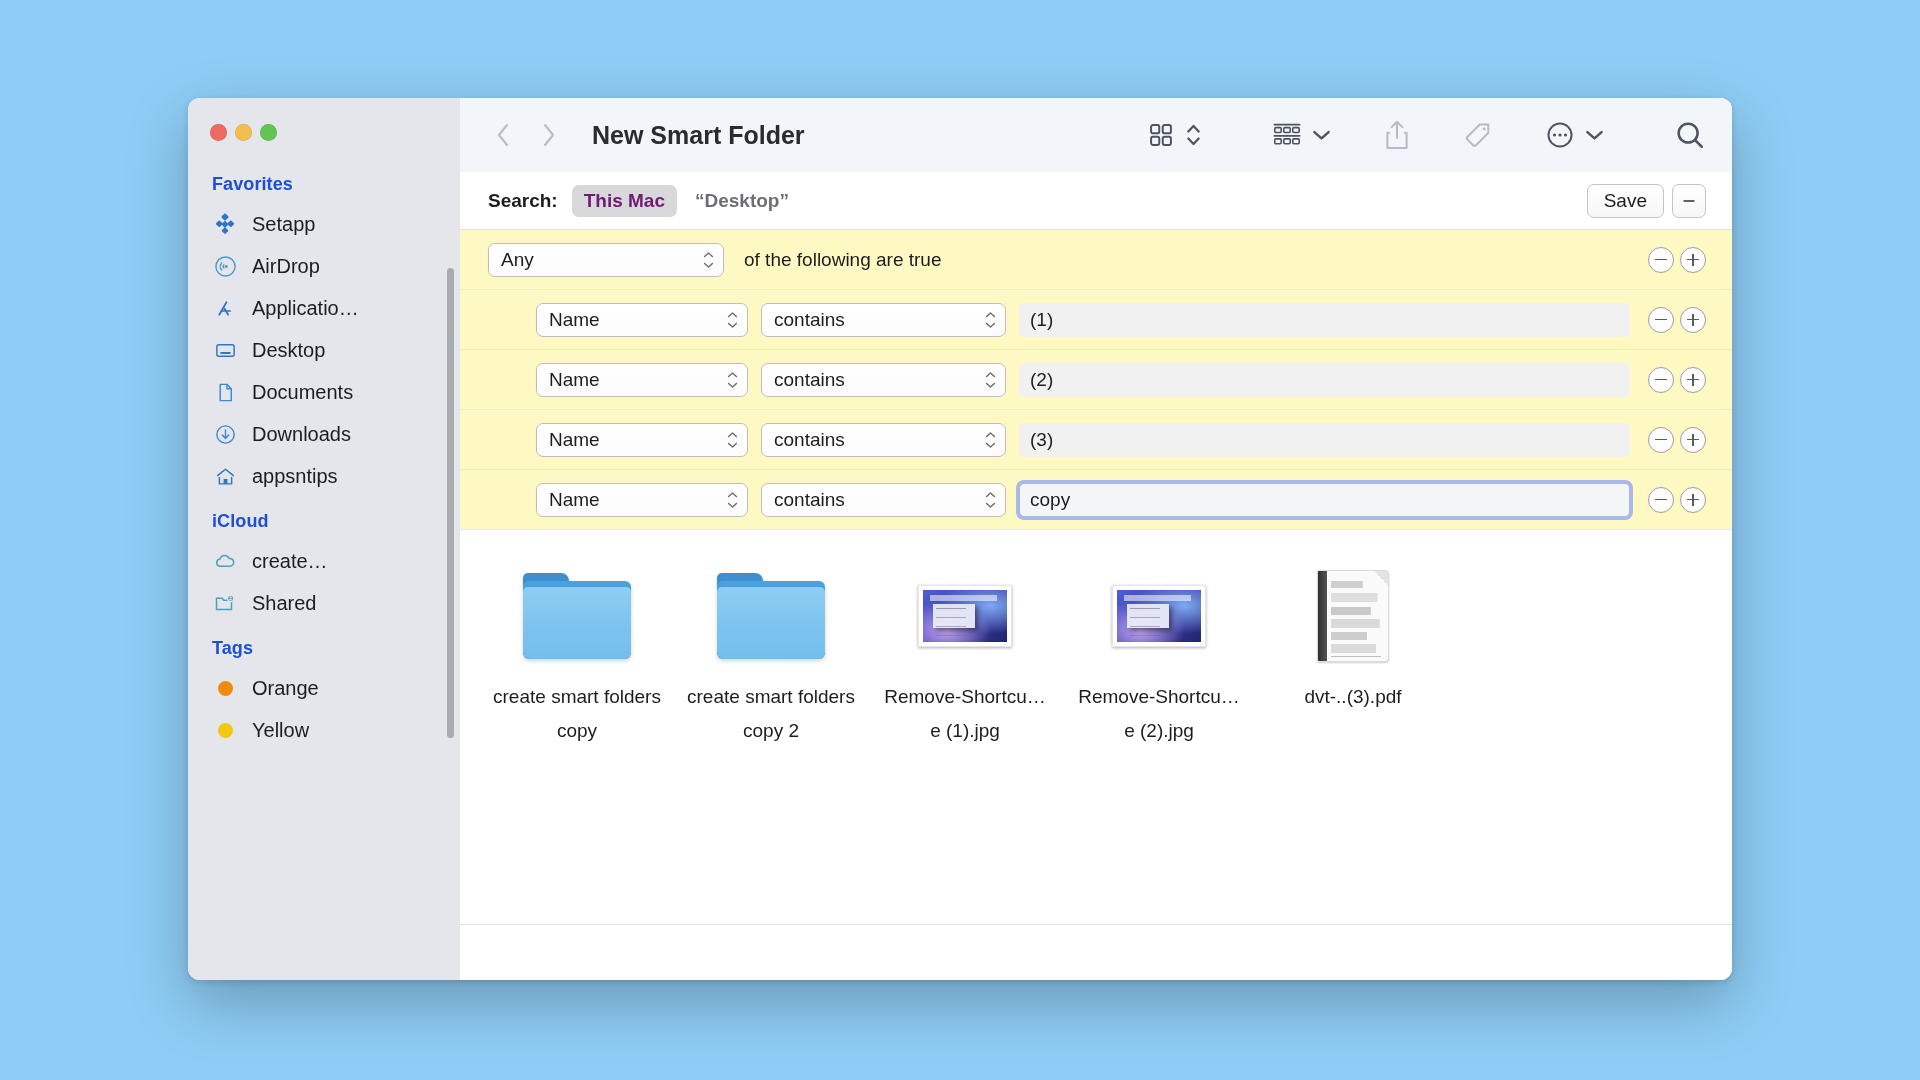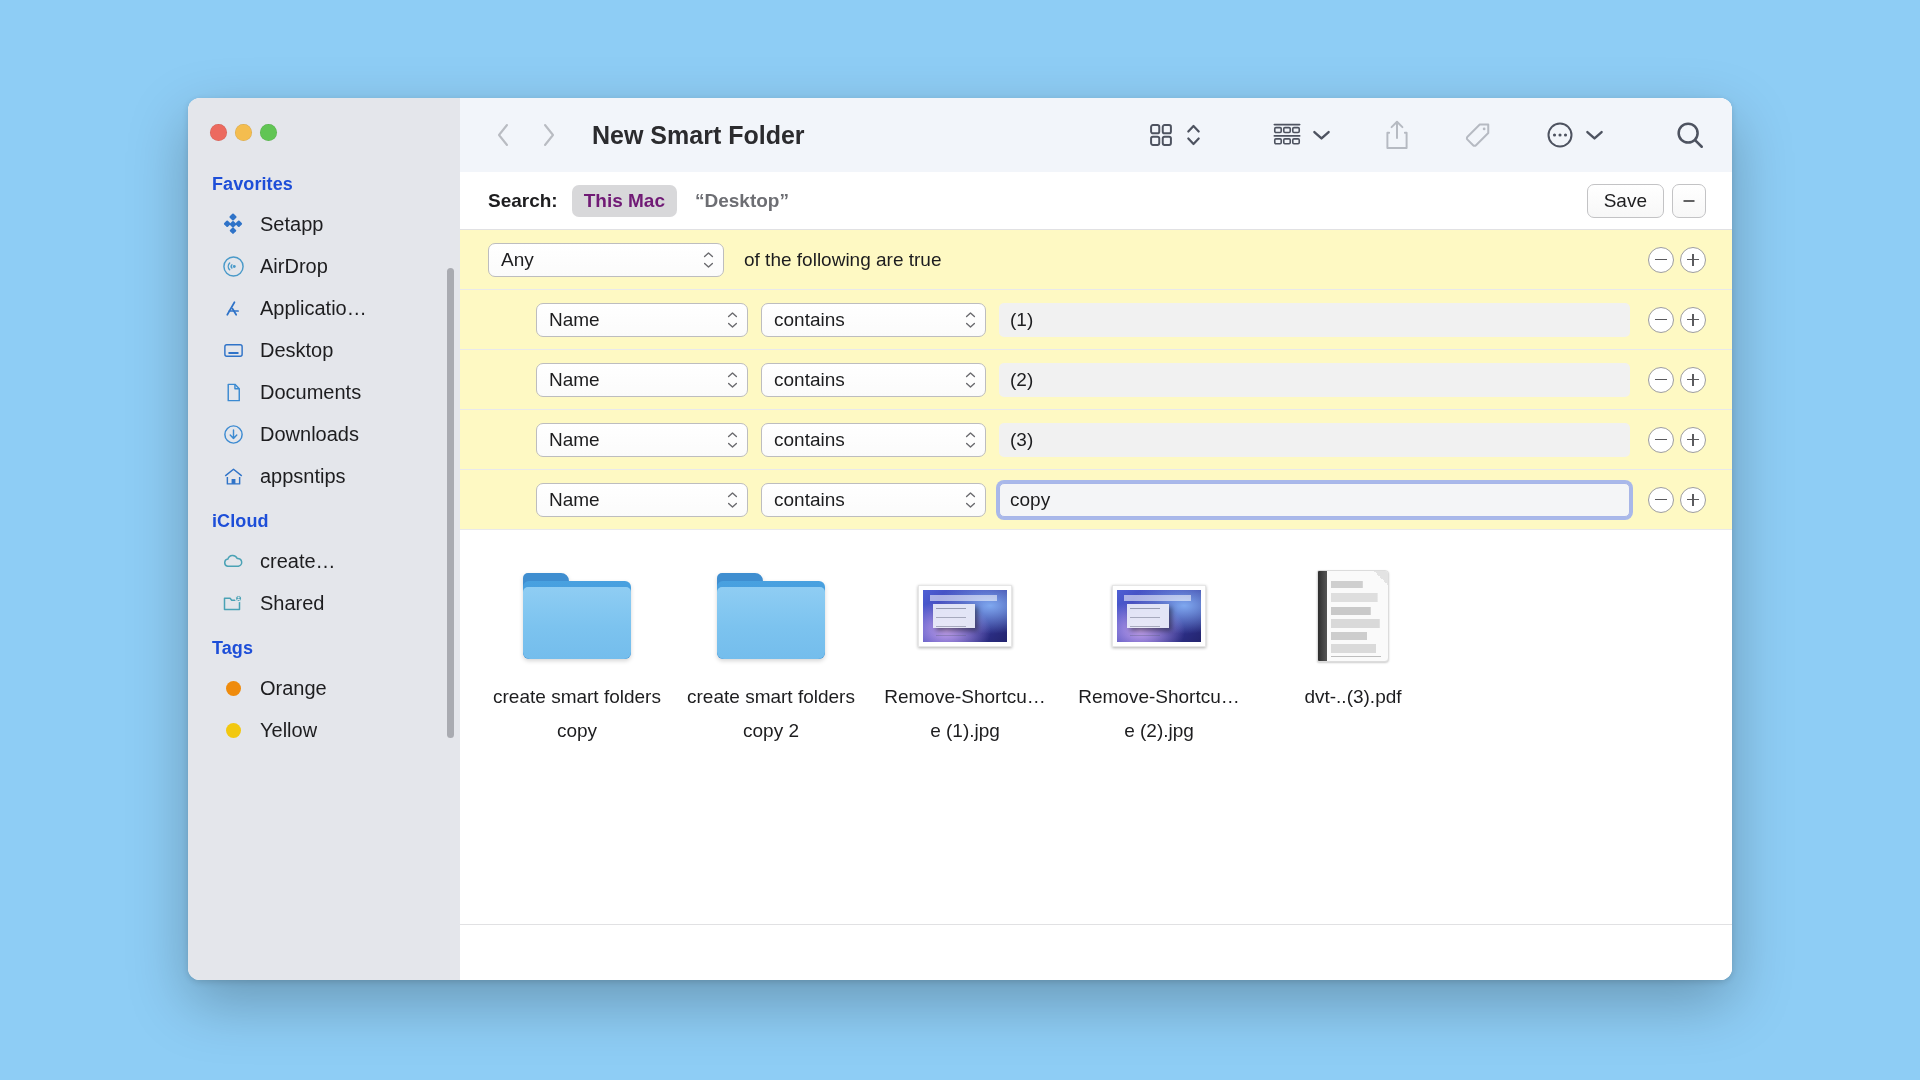--- a/index.html
+++ b/index.html
@@ -45,21 +45,21 @@
   .sb-section {
     font-size: 18px;
     font-weight: bold;
     color: #1d4ed8;
     padding: 14px 0 8px 24px;
     letter-spacing: .1px;
   }
   .sb-item {
     display: flex; align-items: center;
     height: 42px;
-    padding-left: 32px;
+    padding-left: 24px;
     gap: 14px;
     font-size: 20px;
     color: #1d1d1f;
     cursor: default;
   }
   .sb-item .ico {
     width: 26px; height: 24px;
     display: flex; align-items: center; justify-content: center;
     flex: 0 0 26px;
   }
@@ -168,21 +168,21 @@
     cursor: default;
     white-space: nowrap;
   }
   .select-box .stepper {
     position: absolute; right: 9px; top: 50%;
     transform: translateY(-50%);
     display: flex; flex-direction: column; gap: 3px;
   }
   .sel-any   { width: 236px; margin-left: 28px; }
   .sel-attr  { width: 212px; margin-left: 76px; text-align: center; }
-  .sel-op    { width: 225px; margin-left: 13px; }
+  .sel-op    { width: 245px; margin-left: 13px; }
   .any-suffix { font-size: 19px; color: #1d1d1f; margin-left: 20px; }
 
   .value-field {
     flex: 1;
     height: 34px;
     margin-left: 13px;
     border-radius: 5px;
     background: #f1f1f1;
     display: flex; align-items: center;
     padding: 0 10px;

